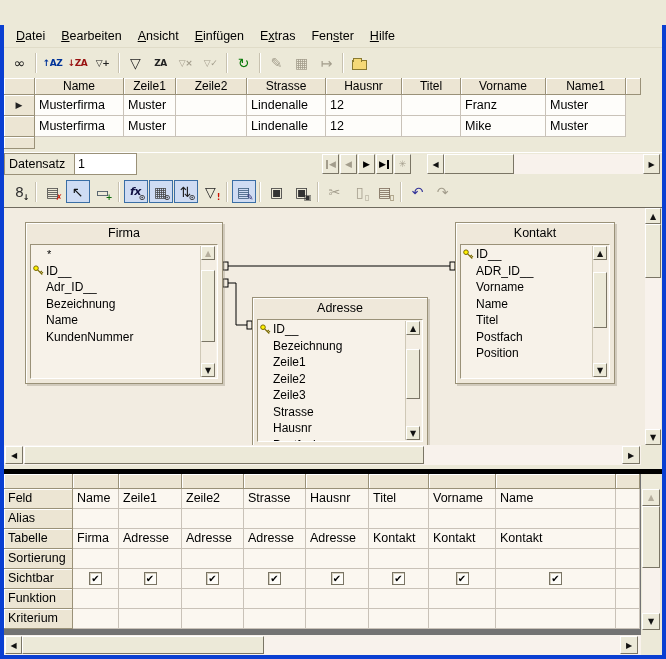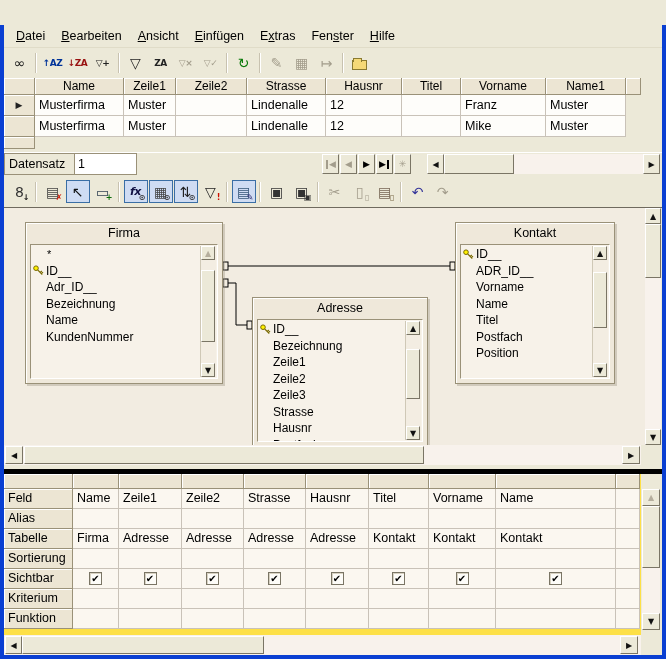--- a/index.html
+++ b/index.html
@@ -100,21 +100,21 @@
   #design-vsb{position:absolute;left:641px;top:0;width:16px;height:237px;background:#f8f2ec;}
   #design-vsb .up{top:0;left:0;width:16px;height:16px;}
   #design-vsb .down{bottom:0;left:0;width:16px;height:16px;}
   #design-vsb .sb-thumb{left:0;top:16px;width:16px;height:54px;}
   #design-hsb{position:absolute;left:0;top:237px;width:637px;height:20px;background:#f8f2ec;}
   #design-hsb .left{left:1px;top:1px;width:18px;height:18px;}
   #design-hsb .right{left:618px;top:1px;width:18px;height:18px;}
   #design-hsb .sb-thumb{left:20px;top:1px;width:400px;height:18px;}
   #divider{position:absolute;left:4px;top:469px;width:658px;height:5px;background:#000;}
   
-  #qgrid{position:absolute;left:4px;top:474px;width:637px;height:161px;background:#fde047;overflow:hidden;}
+  #qgrid{position:absolute;left:4px;top:474px;width:637px;height:161px;background:#737373;overflow:hidden;}
   .qg-row{display:flex;}
   .qg-label,.qg-strip{background:#ECE5D3;border-right:1px solid #9a9178;border-bottom:1px solid #9a9178;
     box-shadow:inset 1px 1px 0 #fff;flex:none;}
   .qg-label{width:69px;height:20px;line-height:19px;padding-left:4px;font-size:12.5px;}
   .qg-strip{height:15px;}
   .qg-cell{background:#fbf7f0;border-right:1px solid #c9c2b8;border-bottom:1px solid #c9c2b8;
     height:20px;line-height:19px;padding:0 4px;white-space:nowrap;overflow:hidden;flex:none;
     display:flex;align-items:center;font-size:12.5px;}
   .qg-cell.center{justify-content:center;padding:0;}
   .qcb{width:13px;height:13px;background:#fdfcf8;border:1px solid #7a7565;
@@ -686,33 +686,33 @@
         </div>
         <div class="qg-cell center" style="width: 67px;">
           <span class="qcb">✔</span>
         </div>
         <div class="qg-cell center" style="width: 120px;">
           <span class="qcb">✔</span>
         </div>
         <div class="qg-cell" style="width: 24px;"></div>
       </div>
       <div class="qg-row">
-        <div class="qg-label">Kriterium</div>
+        <div class="qg-label">Funktion</div>
         <div class="qg-cell" style="width: 46px;"></div>
         <div class="qg-cell" style="width: 63px;"></div>
         <div class="qg-cell" style="width: 62px;"></div>
         <div class="qg-cell" style="width: 62px;"></div>
         <div class="qg-cell" style="width: 63px;"></div>
         <div class="qg-cell" style="width: 60px;"></div>
         <div class="qg-cell" style="width: 67px;"></div>
         <div class="qg-cell" style="width: 120px;"></div>
         <div class="qg-cell" style="width: 24px;"></div>
       </div>
       <div class="qg-row">
-        <div class="qg-label">Funktion</div>
+        <div class="qg-label">Kriterium</div>
         <div class="qg-cell" style="width: 46px;"></div>
         <div class="qg-cell" style="width: 63px;"></div>
         <div class="qg-cell" style="width: 62px;"></div>
         <div class="qg-cell" style="width: 62px;"></div>
         <div class="qg-cell" style="width: 63px;"></div>
         <div class="qg-cell" style="width: 60px;"></div>
         <div class="qg-cell" style="width: 67px;"></div>
         <div class="qg-cell" style="width: 120px;"></div>
         <div class="qg-cell" style="width: 24px;"></div>
       </div>

